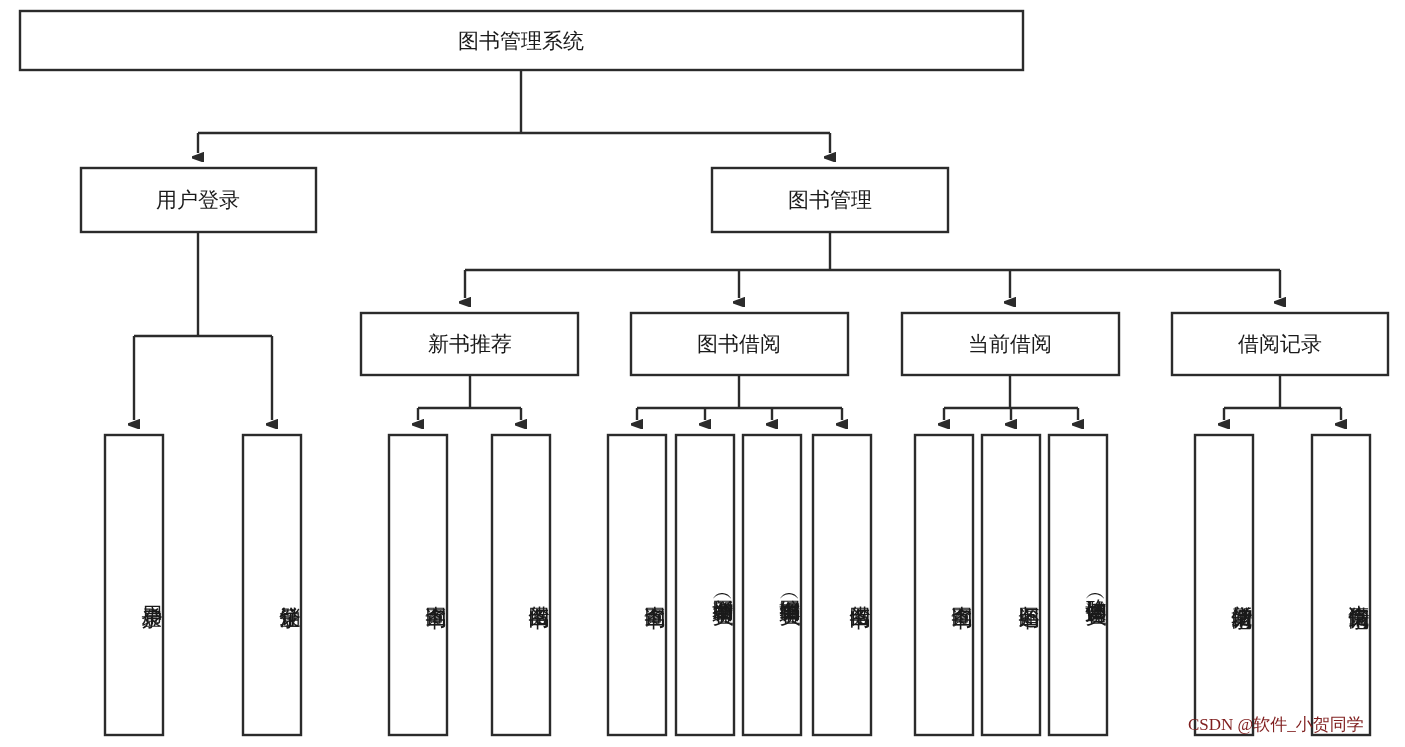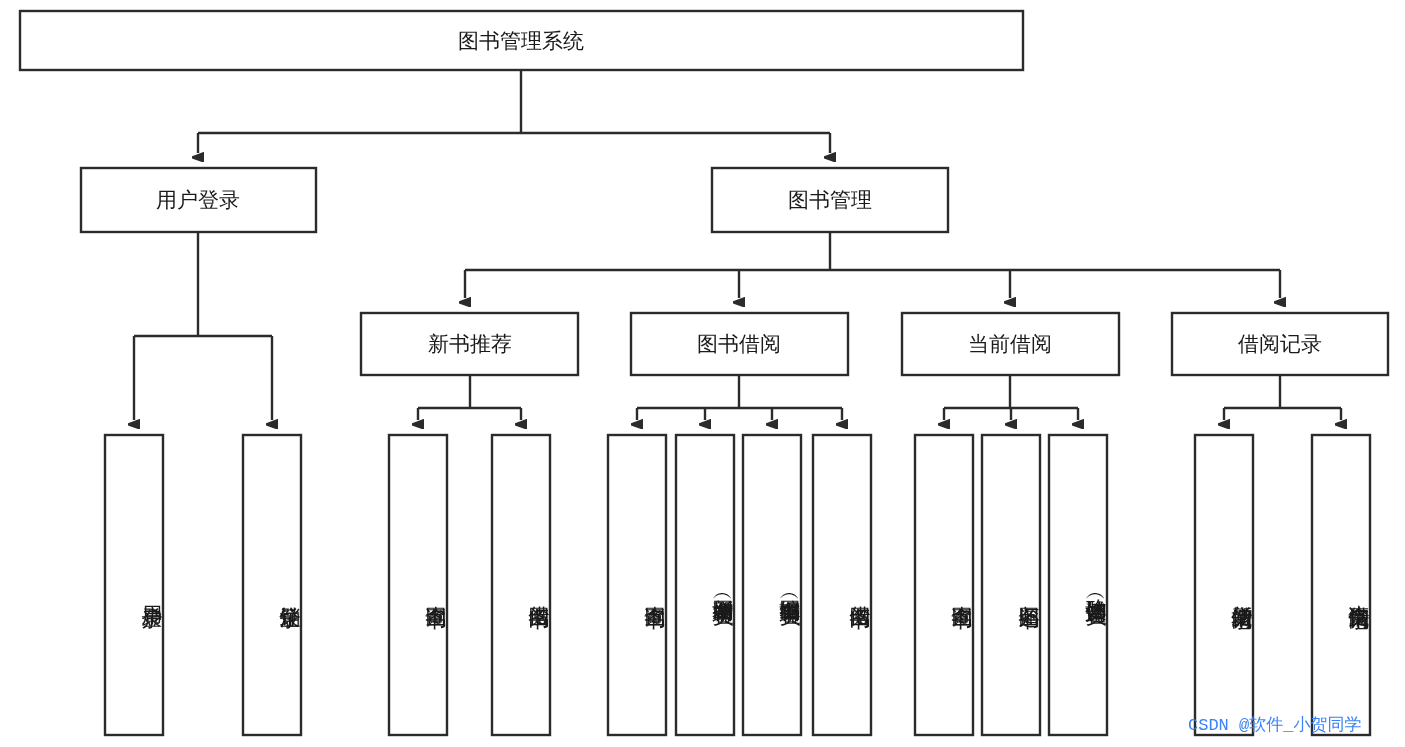--- a/index.html
+++ b/index.html
@@ -53,23 +53,23 @@
     color: #1a1a1a;
     letter-spacing: 1px;
     display: flex;
     align-items: flex-start;
     justify-content: center;
     white-space: nowrap;
     pointer-events: none;
   }
   .watermark {
     position: absolute;
-    font-family: Liberation Mono, monospace;
+    font-family: Liberation Serif, serif;
     font-size: 17px;
-    color: #3b82f6;
+    color: #7f1d1d;
     left: 1188px;
     top: 713px;
     white-space: nowrap;
   }
 </style>
 </head>
 <body>
 
 <div id="diagram-root">
 

